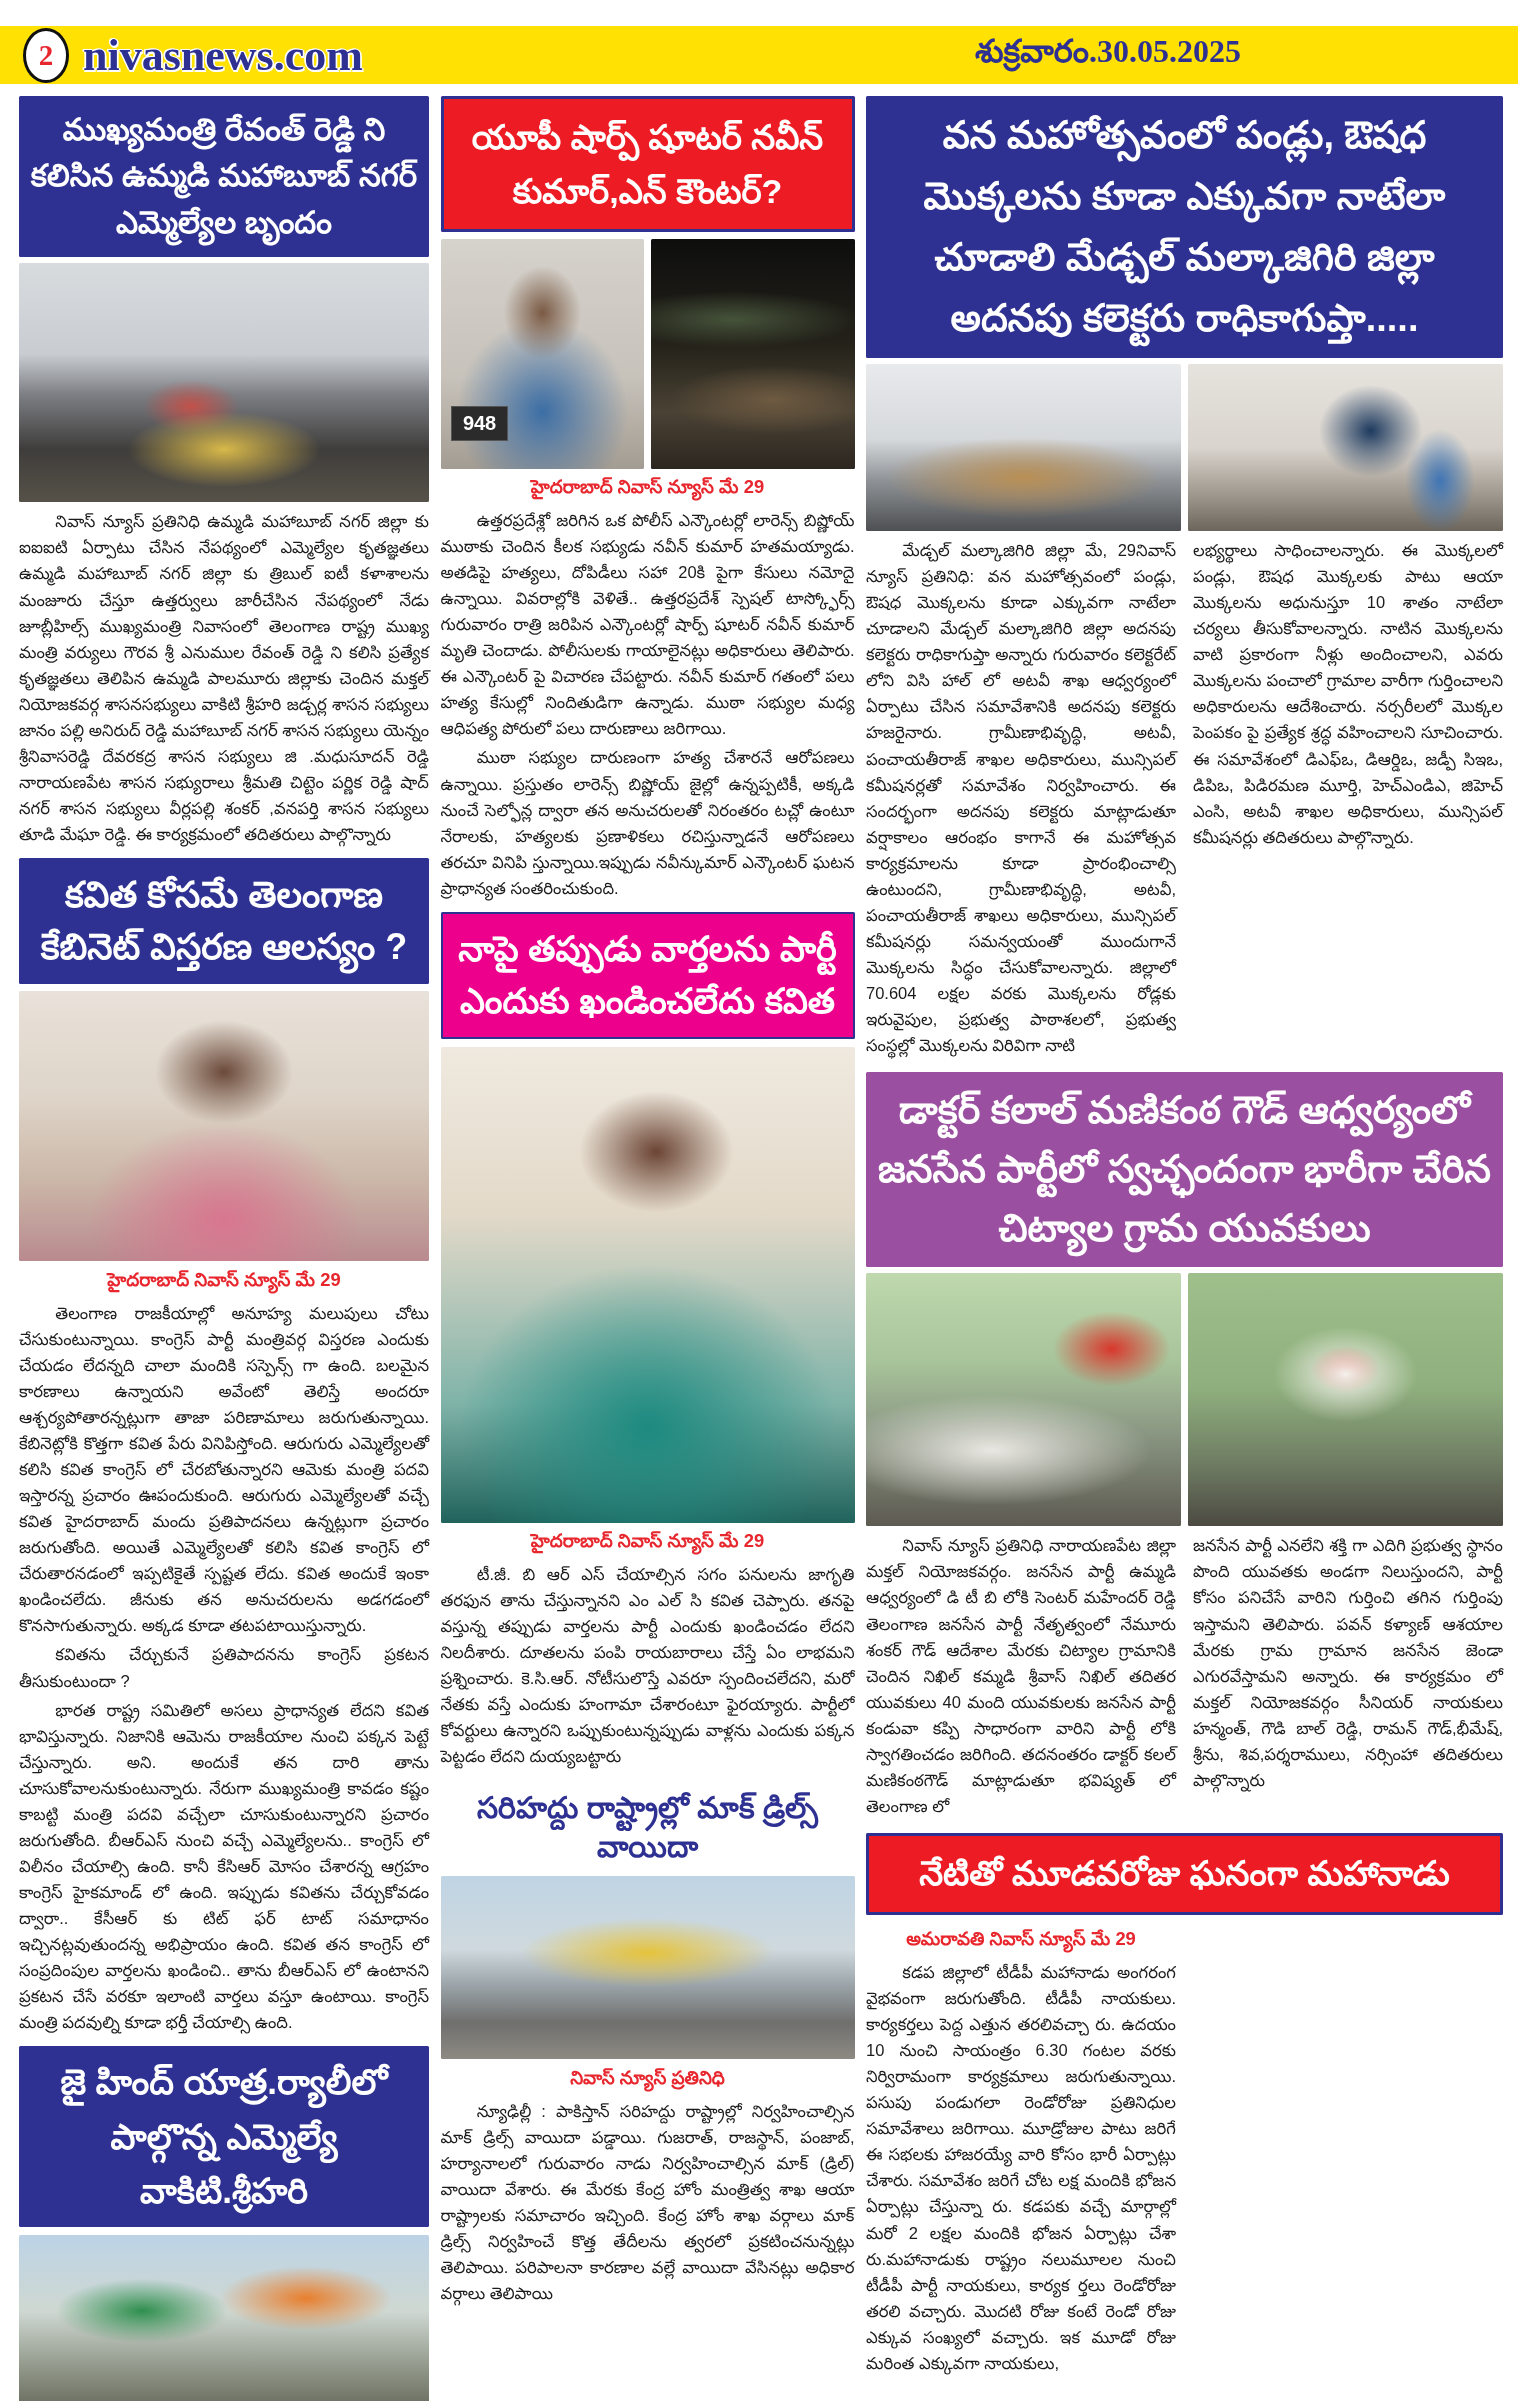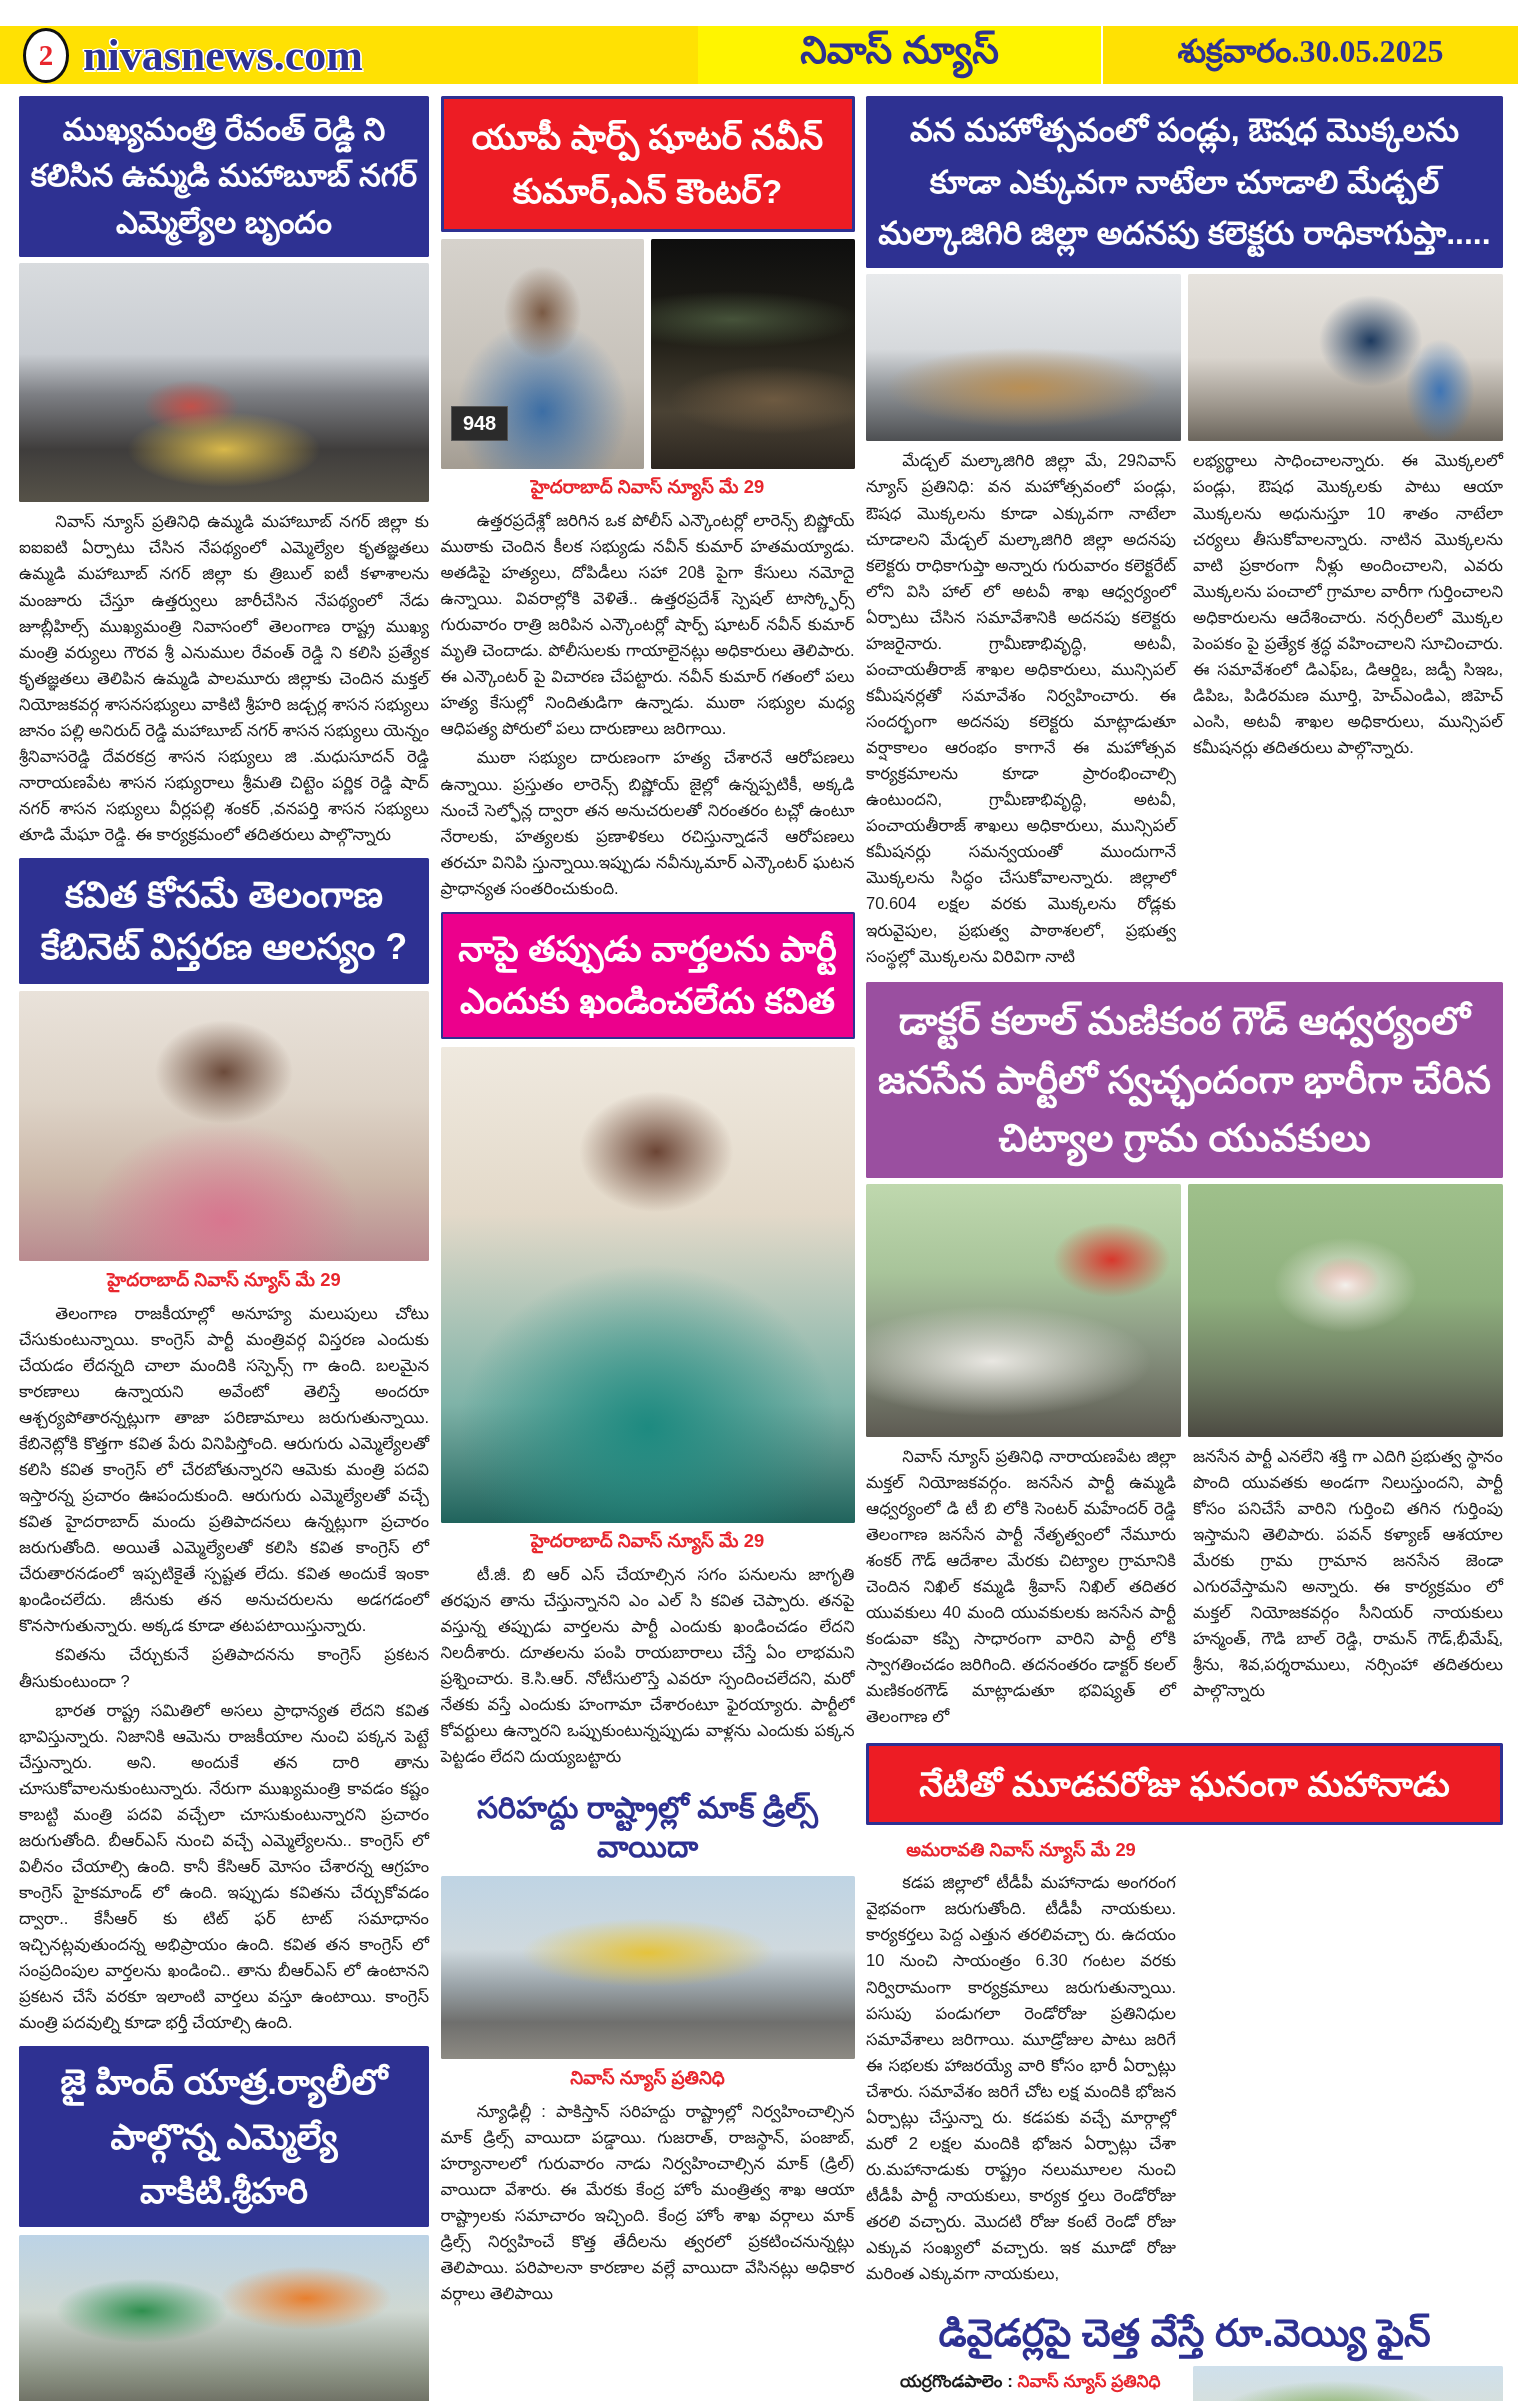--- a/index.html
+++ b/index.html
@@ -25,21 +25,21 @@
   .hbox{color:#fff;font-weight:bold;text-align:center;border-radius:1.5px;}
   .hbox.navy{background:#2e3192;}
   .hbox.red{background:#ed1c24;border:3.1px solid #2e3192;}
   .hbox.magenta{background:#ec008c;border:2.3px solid #2e3192;}
   .hbox.purple{background:#9a4fa0;}
   .htext{color:#2e3192;font-weight:bold;text-align:center;}
   .h1a{font-size:31px;line-height:1.5;padding:10.7px 7.7px;}
   .h1b{font-size:35px;line-height:1.5;padding:9.2px 6.1px;}
   .h1c{font-size:34px;line-height:1.6;padding:10.7px 6.1px;}
   .h1d{font-size:35px;line-height:1.55;padding:9.2px 6.1px;}
-  .h1e{font-size:32px;line-height:1.6;padding:9.2px 7.7px;}
+  .h1e{font-size:38px;line-height:1.6;padding:9.2px 7.7px;}
   .h1f{font-size:38px;line-height:1.55;padding:9.2px 7.7px;}
   .h1g{font-size:36px;line-height:1.45;padding:10.7px 6.1px;}
   .h2a{font-size:30px;line-height:1.3;padding:7.7px 0 10.7px 0;}
   .h2b{font-size:38px;line-height:1.3;padding:9.2px 0 7.7px 0;}
   .dateline{color:#e8262d;font-weight:bold;text-align:center;font-size:18.4px;margin:7.7px 0 4.6px 0;}
   .dl-inline{font-size:17px;margin:6.1px 0 3.1px 0;text-align:left;text-indent:2em;color:#1b1b1b;font-weight:bold;}
   .dl-inline .agency{color:#e8262d;}
   .body-t{font-size:16.5px;line-height:1.58;text-align:justify;}
   .body-t p{margin:0 0 3.1px 0;}
   .body-t p.ind{text-indent:2.2em;}
@@ -108,23 +108,20 @@
 
   <div class="topgap"></div>
 
   <div class="masthead">
     <div class="mh-left">
       <div class="badge">
         <span>2</span>
       </div>
       <div class="site">nivasnews.com</div>
     </div>
-    <div class="mh-center">
-      <div class="mh-title">నివాస్ న్యూస్</div>
-    </div>
     <div class="mh-right">
       <div class="mh-date">శుక్రవారం.30.05.2025</div>
     </div>
   </div>
 
   <div class="cols">
 
     <div>
       <div class="story">
         <div class="hbox navy h1a">ముఖ్యమంత్రి రేవంత్ రెడ్డి ని కలిసిన ఉమ్మడి మహాబూబ్ నగర్ ఎమ్మెల్యేల బృందం</div>

